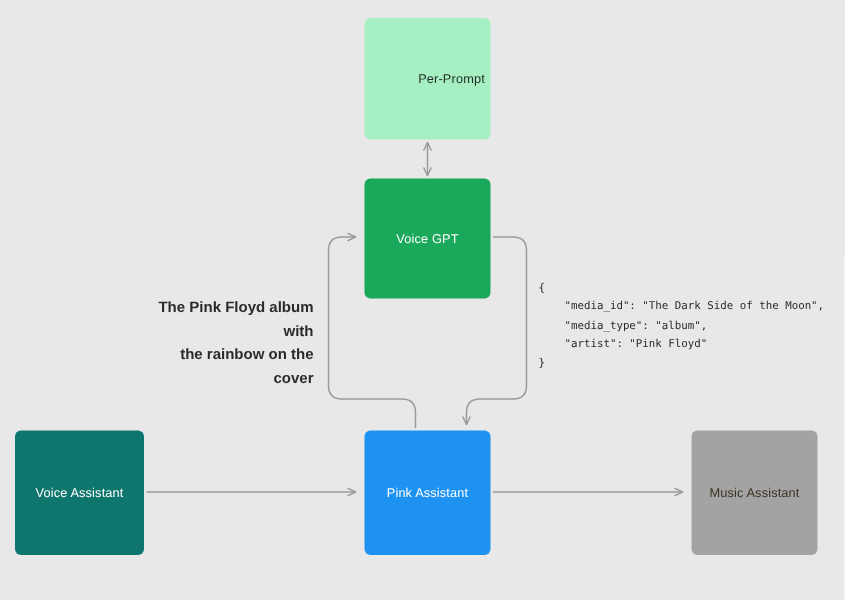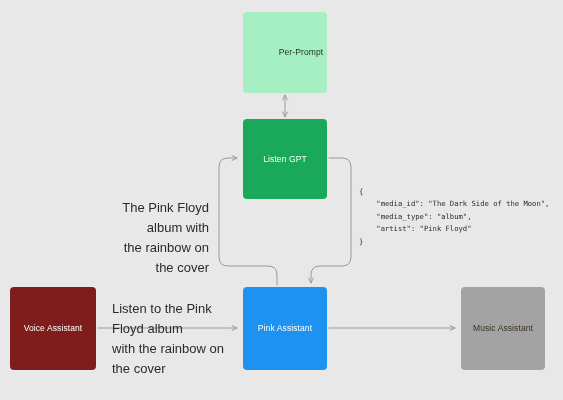--- a/index.html
+++ b/index.html
@@ -53,21 +53,21 @@
     width: 84px;
     height: 80px;
     background: #1aa85a;
   }
   #node-openai .node-label { color: #ffffff; }
   #node-voice {
     left: 10px;
     top: 287px;
     width: 86px;
     height: 83px;
-    background: #7f1d1d;
+    background: #0f766e;
   }
   #node-voice .node-label { color: #ffffff; }
   #node-home {
     left: 243px;
     top: 287px;
     width: 84px;
     height: 83px;
     background: #1d92f0;
   }
   #node-home .node-label { color: #ffffff; }
@@ -75,25 +75,26 @@
     left: 461px;
     top: 287px;
     width: 84px;
     height: 83px;
     background: #a3a3a3;
   }
   #node-music .node-label { color: #3b3320; }
 
   .edge-label {
     position: absolute;
-    font-size: 13px;
+    font-size: 10px;
     line-height: 1.55;
     color: #2b2b2b;
     z-index: 3;
     white-space: pre-line;
+    font-weight: bold;
   }
   #label-prompt-up {
     left: 104px;
     top: 198px;
     width: 105px;
     text-align: right;
   }
   #label-prompt-listen {
     left: 112px;
     top: 299px;
@@ -139,40 +140,38 @@
 
       <line x1="329" y1="328" x2="455" y2="328" marker-end="url(#arrowhead)"></line>
     </g>
   </svg>
 
   <div class="node" id="node-per-prompt">
     <span class="node-label">Per-Prompt</span>
   </div>
 
   <div class="node" id="node-openai">
-    <span class="node-label">Listen GPT</span>
+    <span class="node-label">Voice GPT</span>
   </div>
 
   <div class="node" id="node-voice">
     <span class="node-label">Voice Assistant</span>
   </div>
 
   <div class="node" id="node-home">
     <span class="node-label">Pink Assistant</span>
   </div>
 
   <div class="node" id="node-music">
     <span class="node-label">Music Assistant</span>
   </div>
 
   <div class="edge-label" id="label-prompt-up">The Pink Floyd album with
 the rainbow on the cover</div>
 
-  <div class="edge-label" id="label-prompt-listen">Listen to the Pink Floyd album
-with the rainbow on the cover</div>
 
   <div id="code-json">{
     "media_id": "The Dark Side of the Moon",
     "media_type": "album",
     "artist": "Pink Floyd"
 }</div>
 
 </div>
 
 </body></html>

